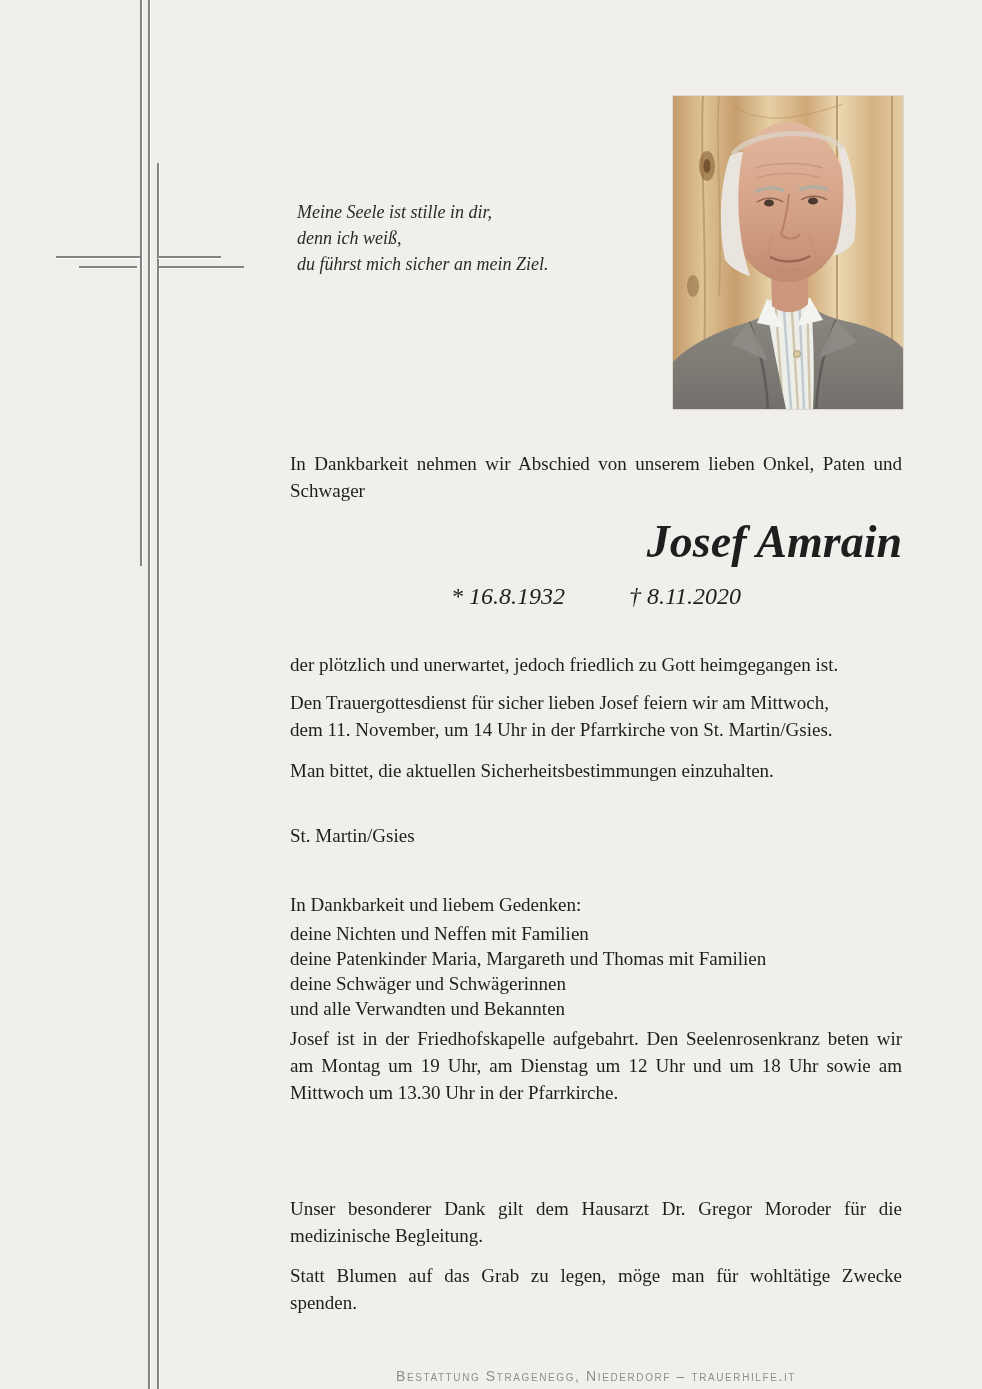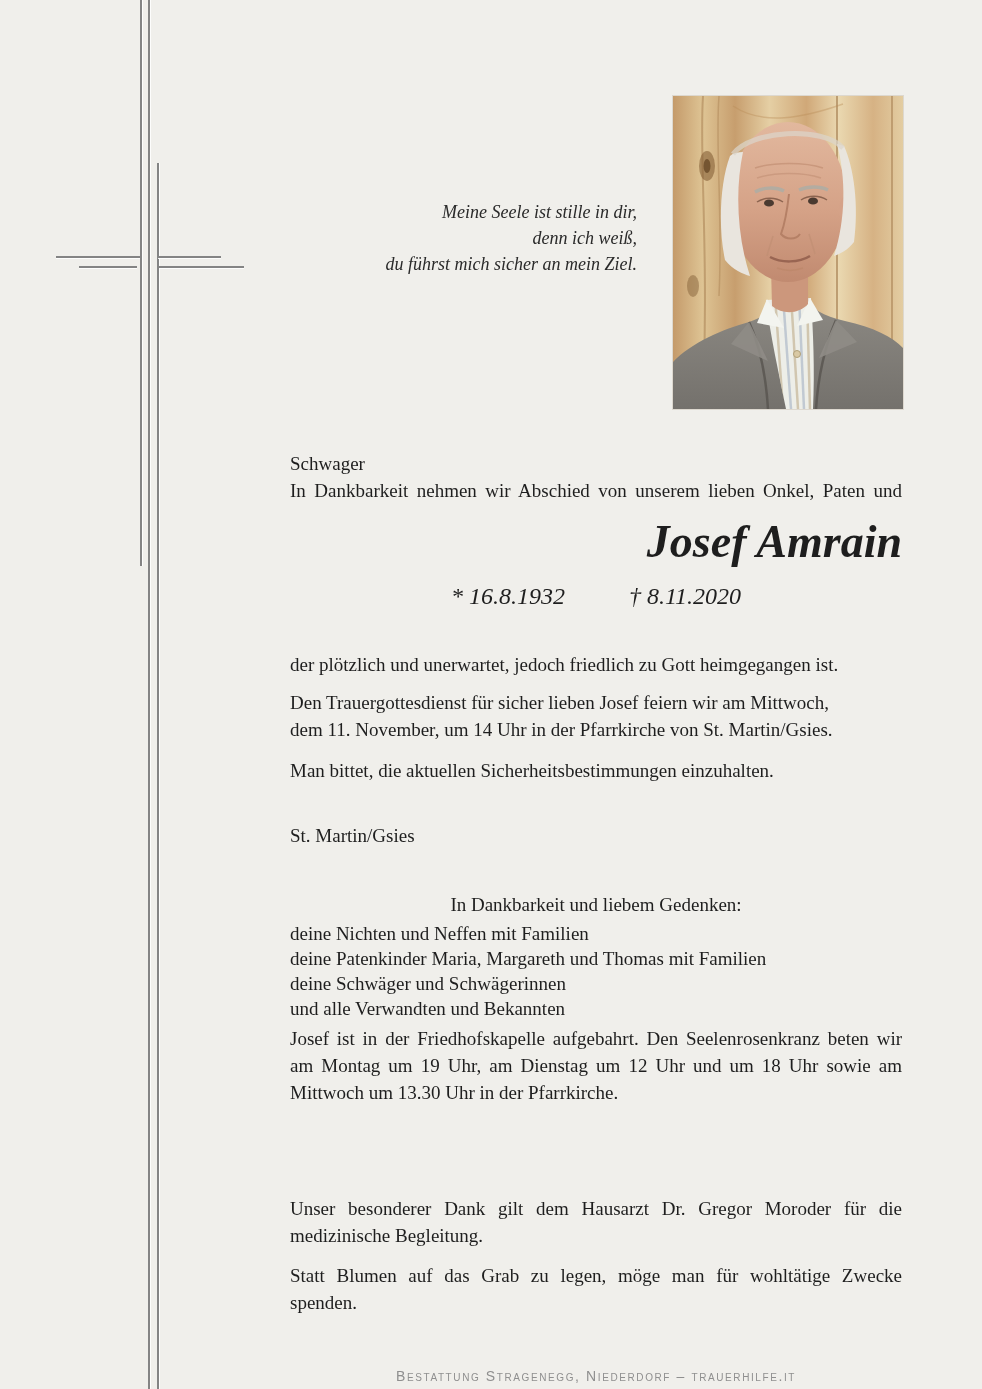--- a/index.html
+++ b/index.html
@@ -21,21 +21,21 @@
   .v2 { left: 148px; top: 0;     height: 1389px; }
   .v3 { left: 157px; top: 163px; height: 1226px; }
   .h1a { top: 256px; left: 56px;  width: 84px; }
   .h1b { top: 256px; left: 158px; width: 63px; }
   .h2a { top: 266px; left: 79px;  width: 58px; }
   .h2b { top: 266px; left: 159px; width: 85px; }
   
   .quote {
     position: absolute;
     left: 297px; top: 199px; width: 340px;
-    text-align: right;
+    text-align: left;
     font-style: italic;
     font-size: 18px;
     line-height: 26px;
     color: #2a2a2a;
   }
   
   .photo {
     position: absolute;
     left: 673px; top: 96px; width: 230px; height: 313px;
     outline: 1px solid #ddd8cf;
@@ -51,21 +51,21 @@
   .col .line { white-space: nowrap; }
   .col .line.just { white-space: normal; text-align: justify; text-align-last: justify; }
   .p-intro    { top: 450px; }
   .name-block { top: 516px; text-align: right; font-weight: bold; font-style: italic; font-size: 46px; line-height: 52px; }
   .dates      { top: 583px; display: flex; justify-content: center; gap: 64px;
                 font-weight: normal; font-style: italic; font-size: 24px; }
   .p-passing  { top: 651px; }
   .p-service  { top: 689px; }
   .p-rules    { top: 757px; }
   .p-place    { top: 822px; }
-  .p-gedenken { top: 891px; text-align: center; }
+  .p-gedenken { top: 891px; }
   .p-mourners { top: 921px; line-height: 25px; }
   .p-wake     { top: 1025px; }
   .p-thanks   { top: 1195px; }
   .p-donation { top: 1262px; }
   
   .footer {
     position: absolute;
     left: 290px; width: 612px; top: 1332px;
     text-align: center;
     font-family: "Liberation Sans", sans-serif;
@@ -179,22 +179,22 @@
       <path d="M116,98 C114,116 111,130 108,138 C113,144 123,144 127,138" stroke="#b58066" stroke-width="2" fill="none"></path>
 
       <path d="M100,140 C97,150 95,156 94,160" stroke="#c08e74" stroke-width="1.5" fill="none" opacity="0.7"></path>
       <path d="M136,138 C139,148 141,154 142,158" stroke="#c08E74" stroke-width="1.5" fill="none" opacity="0.7"></path>
       <path d="M97,161 C108,167 126,167 137,160" stroke="#996552" stroke-width="2.5" fill="none"></path>
       <path d="M104,172 C112,175 122,175 130,172" stroke="#bb8568" stroke-width="1.5" fill="none" opacity="0.6"></path>
     </svg>
   </div>
 
   <div class="col p-intro">
+    <div class="line just">In Dankbarkeit nehmen wir Abschied von unserem lieben Onkel, Paten und</div>
     <div class="line">Schwager</div>
-    <div class="line just">In Dankbarkeit nehmen wir Abschied von unserem lieben Onkel, Paten und</div>
   </div>
 
   <div class="col name-block">Josef Amrain</div>
 
   <div class="col dates">
     <span>* 16.8.1932</span>
     <span>† 8.11.2020</span>
   </div>
 
   <div class="col p-passing">

